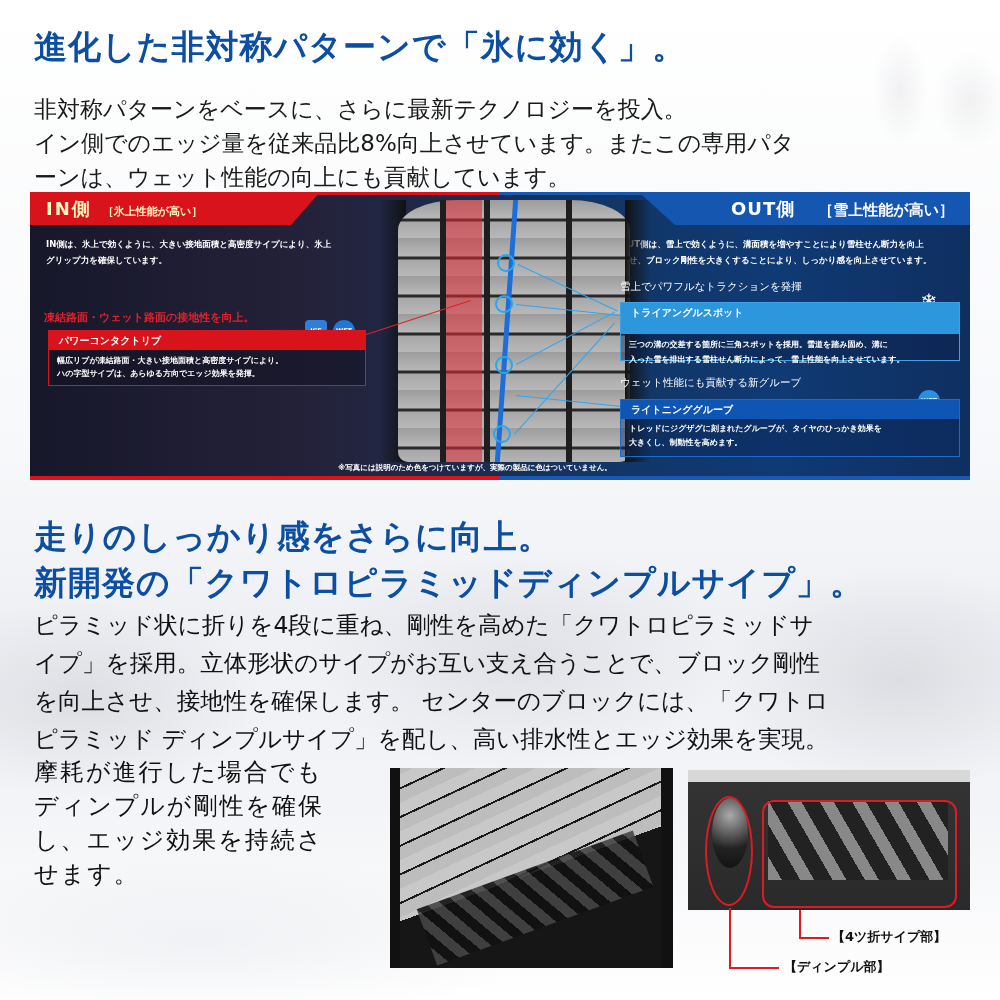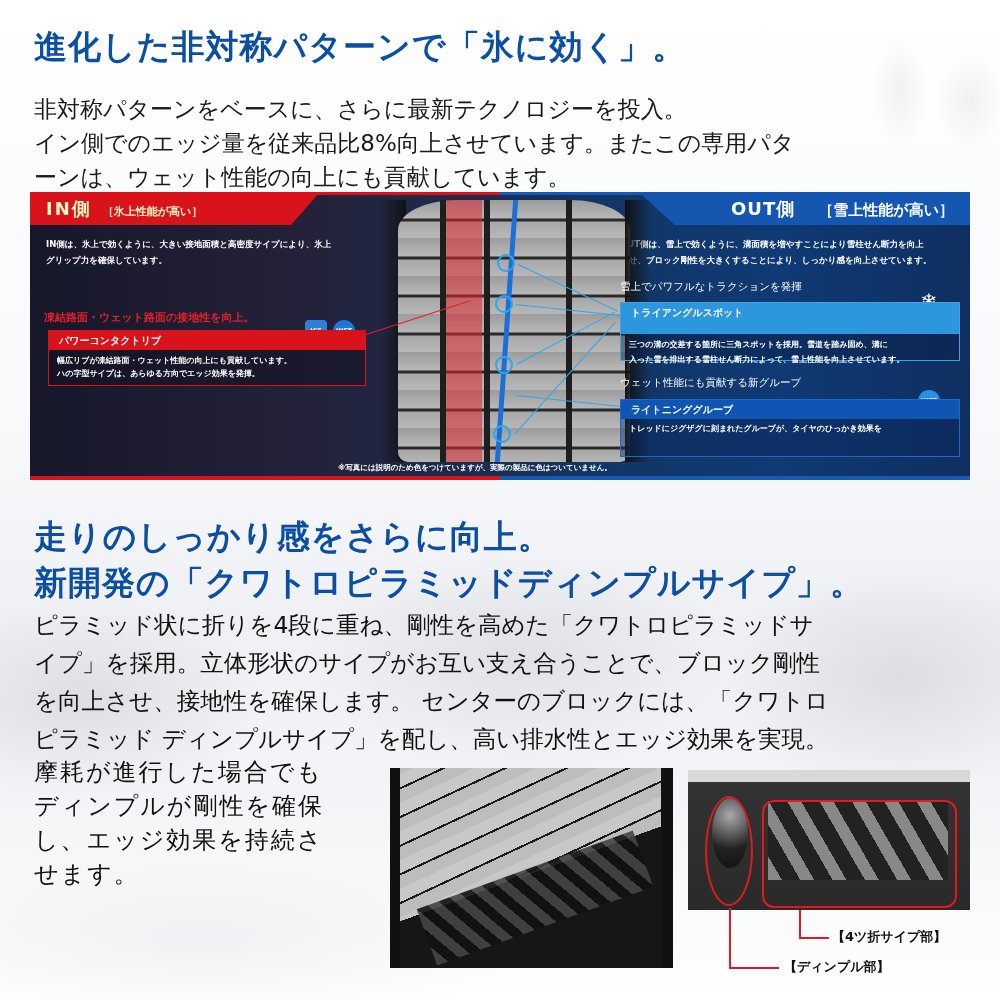--- a/index.html
+++ b/index.html
@@ -224,21 +224,21 @@
     <div>OUT側は、雪上で効くように、溝面積を増やすことにより雪柱せん断力を向上</div>
     <div>させ、ブロック剛性を大きくすることにより、しっかり感を向上させています。</div>
   </div>
 
   <div class="red-catch">凍結路面・ウェット路面の接地性を向上。</div>
   <div class="badge ice">ICE</div>
   <div class="badge wet1">WET</div>
   <div class="in-box">
     <div class="ttl">パワーコンタクトリブ</div>
     <div class="txt">
-      <div>幅広リブが凍結路面・ウェット性能の向上にも貢献しています。</div>
+      <div>幅広リブが凍結路面・大きい接地面積と高密度サイプにより。</div>
       <div>ハの字型サイプは、あらゆる方向でエッジ効果を発揮。</div>
     </div>
   </div>
 
   <div class="tire-shadow-l"></div>
   <div class="tire">
     <div class="groove" style="left:42px"></div>
     <div class="redrib"></div>
     <div class="groove" style="left:86px"></div>
     <div class="blueline"></div>
@@ -266,20 +266,21 @@
       <div>入った雪を排出する雪柱せん断力によって、雪上性能を向上させています。</div>
     </div>
   </div>
 
   <div class="wet-catch">ウェット性能にも貢献する新グルーブ</div>
   <div class="badge wet2">WET</div>
   <div class="light-box">
     <div class="ttl">ライトニンググルーブ</div>
     <div class="txt">
       <div>トレッドにジグザグに刻まれたグルーブが、タイヤのひっかき効果を</div>
+      <div>大きくし、制動性を高めます。</div>
     </div>
   </div>
 
   <div class="note">※写真には説明のため色をつけていますが、実際の製品に色はついていません。</div>
   <div class="banner-bottom-red"></div>
   <div class="banner-bottom-blue"></div>
 </div>
 
 <div class="h2">
   <div>走りのしっかり感をさらに向上。</div>

